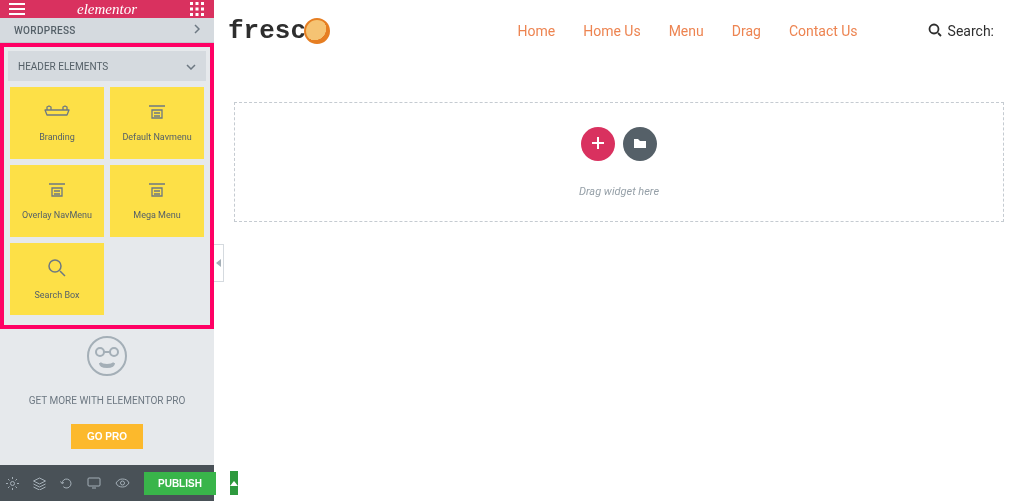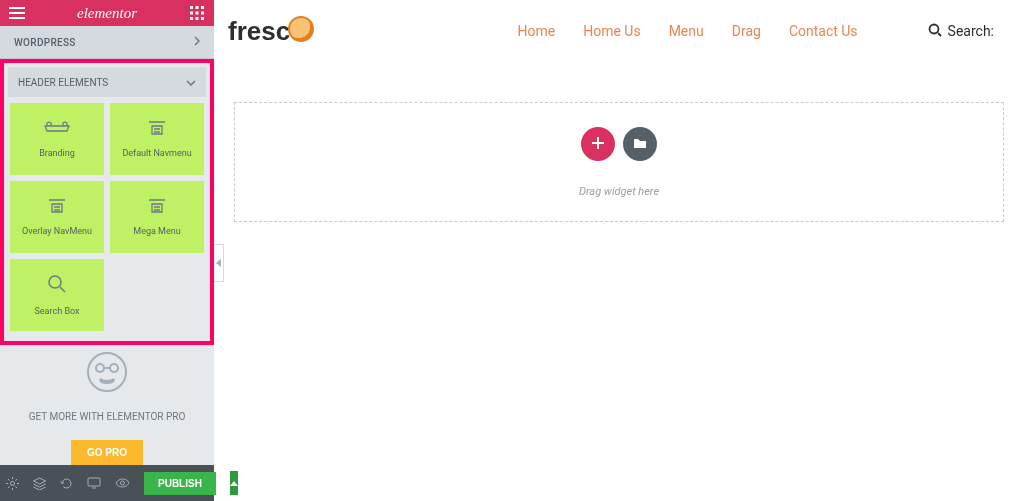--- a/index.html
+++ b/index.html
@@ -8,40 +8,40 @@
     
     .sidebar { width: 214px; height: 501px; background: #e6e9ec; float: left; display: flex; flex-direction: column; }
     .sidebar-header { height: 30px; background: #d9315f; display: flex; align-items: center; justify-content: space-between; padding: 0 8px; }
     .hamburger, .grid-icon { width: 18px; height: 18px; display: flex; align-items: center; justify-content: center; cursor: pointer; }
     .brand-title { color: #ffffff; font-family: cursive; font-size: 15px; font-style: italic; }
 
     .panel-section { background: #d5dadf; border-bottom: 1px solid #c2c7cc; height: 36px; display: flex; align-items: center; justify-content: space-between; padding: 4px 14px; font-size: 10px; color: #556068; font-weight: 500; letter-spacing: 0.3px; cursor: pointer; }
     .panel-highlight { border: 4px solid #ff0064; background: #e6e9ec; padding: 4px 4px 10px 4px; }
     .panel-inner-header { height: 30px; background: #d5dadf; display: flex; align-items: center; justify-content: space-between; padding: 0 10px; font-size: 10px; color: #556068; margin-bottom: 6px; }
     .widget-grid { display: grid; grid-template-columns: 1fr 1fr; gap: 6px; padding: 0 2px; }
-    .widget-card { background: #bef264; height: 72px; display: flex; flex-direction: column; align-items: center; justify-content: center; gap: 8px; cursor: grab; }
+    .widget-card { background: #fde047; height: 72px; display: flex; flex-direction: column; align-items: center; justify-content: center; gap: 8px; cursor: grab; }
     .widget-card .wi-icon { color: #556068; }
     .widget-card .wi-label { font-size: 9px; color: #556068; text-align: center; }
 
     .promo { flex: 1; display: flex; flex-direction: column; align-items: center; justify-content: flex-start; padding-top: 6px; }
     .promo-face { color: #a4afb7; }
     .promo-text { font-size: 10px; color: #6d7882; margin-top: 14px; }
     .go-pro { background: #fcb92c; color: #fff; font-size: 10px; font-weight: 600; padding: 7px 16px; border: none; margin-top: 18px; cursor: pointer; }
 
-    .sidebar-footer { height: 30px; background: #495157; display: flex; align-items: center; padding: 18px 6px; gap: 14px; }
+    .sidebar-footer { height: 30px; background: #495157; display: flex; align-items: center; padding: 18px 6px; gap: 14px; margin-top: 16px; }
     .footer-icon { color: #a4afb7; cursor: pointer; display: flex; align-items: center; }
     .publish-btn { margin-left: auto; background: #39b54a; color: #fff; font-size: 10px; font-weight: 600; padding: 6px 14px; border: none; cursor: pointer; display: flex; align-items: center; }
     .publish-caret { background: #2e9a3e; height: 24px; width: 22px; display: flex; align-items: center; justify-content: center; cursor: pointer; }
 
     
     .canvas { margin-left: 214px; height: 501px; position: relative; }
     .collapse-handle { position: absolute; left: 0; top: 244px; width: 10px; height: 38px; background: #fff; border: 1px solid #d5dadf; border-left: none; display: flex; align-items: center; justify-content: center; cursor: pointer; font-size: 10px; color: #a4afb7; }
 
     .site-header { height: 62px; display: flex; align-items: center; padding: 0 30px 0 14px; }
-    .logo { font-family: Liberation Sans, sans-serif; font-size: 26px; font-weight: 700; color: #2e2e2e; display: flex; align-items: flex-start; }
+    .logo { font-family: Liberation Mono, monospace; font-size: 26px; font-weight: 700; color: #2e2e2e; display: flex; align-items: center; }
     .logo-o { width: 26px; height: 26px; border: 2px solid #e67e22; border-radius: 50%; display: inline-flex; align-items: center; justify-content: center; margin-left: -2px; position: relative; background: radial-gradient(circle at 40% 40%, #f5c373 60%, #e67e22 61%); }
     .nav { margin-left: auto; display: flex; gap: 28px; }
     .nav a { color: #ed8451; font-size: 14px; text-decoration: none; cursor: pointer; }
     .search { margin-left: 70px; display: flex; align-items: center; gap: 6px; color: #2e2e2e; font-size: 14px; cursor: pointer; }
 
     .drop-zone { margin: 40px 20px 0 20px; border: 1px dashed #c5cbd1; height: 120px; display: flex; flex-direction: column; align-items: center; justify-content: center; gap: 12px; }
     .drop-buttons { display: flex; gap: 8px; }
     .round-btn { width: 34px; height: 34px; border-radius: 50%; display: flex; align-items: center; justify-content: center; color: #fff; cursor: pointer; }
     .round-add { background: #d9315f; }
     .round-folder { background: #556068; }

